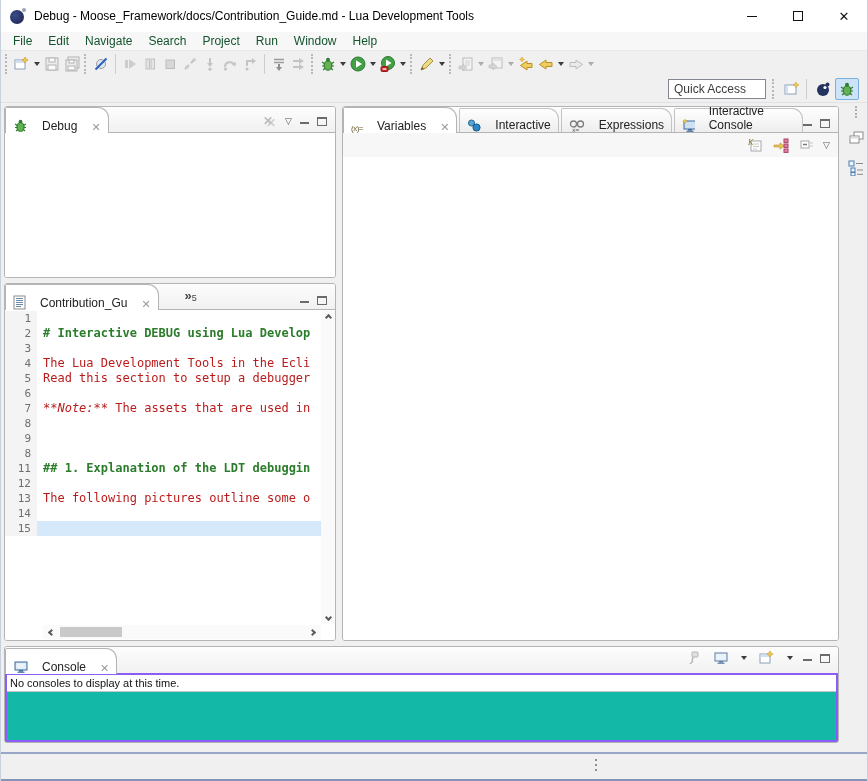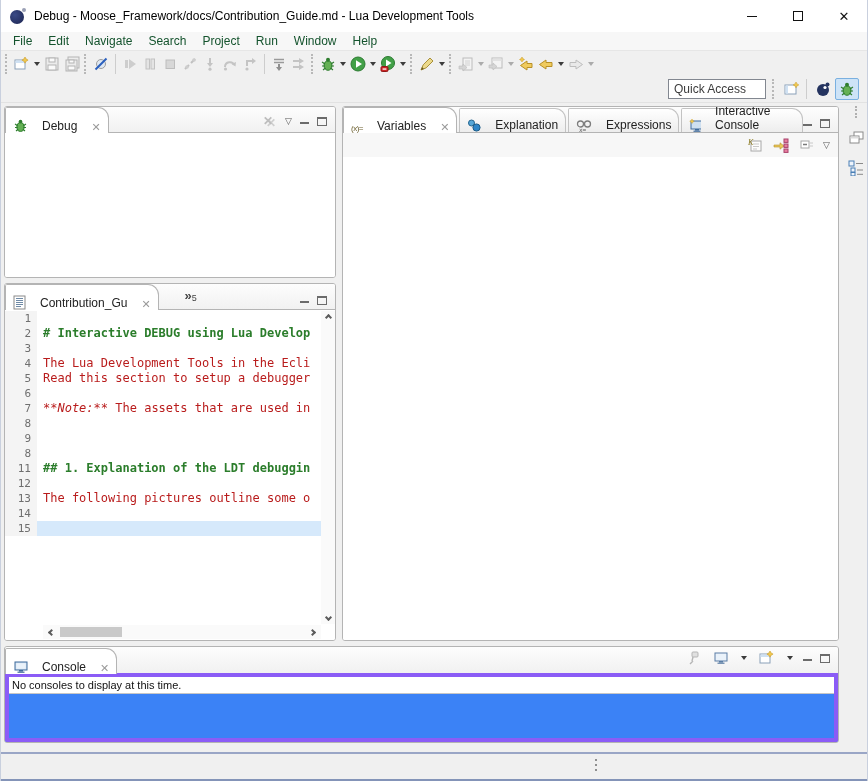--- a/index.html
+++ b/index.html
@@ -65,21 +65,21 @@
   .ln-note-prefix { font-style:italic; }
   .eline.current .ltext, .eline.current .lgap { background:#d6e9fb; }
   .vscroll { position:absolute; right:0; top:1px; bottom:17px; width:14px; background:#fafafa; display:flex; flex-direction:column; justify-content:space-between; align-items:center; padding:4px 0; }
   .hscroll { position:absolute; left:38px; right:14px; bottom:2px; height:14px; background:#fafafa; display:flex; align-items:center; }
   .chev { width:5px; height:5px; border-left:2px solid #5c5c5c; border-bottom:2px solid #5c5c5c; }
   .chev.up { transform:rotate(135deg); } .chev.down { transform:rotate(-45deg); }
   .chev.left { transform:rotate(45deg); margin:0 6px; } .chev.right { transform:rotate(225deg); margin-left:auto; margin-right:6px; }
   .hthumb { width:62px; height:10px; background:#c9c9c9; }
 
   
-  .console-content { position:absolute; left:0; right:0; top:26px; bottom:0; border:4px solid #8b5cf6; background:#3b82f6; }
+  .console-content { position:absolute; left:0; right:0; top:26px; bottom:0; border:2px solid #8b5cf6; background:#14b8a6; }
   .console-msg { height:17px; background:#fff; border-bottom:1px solid #c6c6c6; font-size:11px; color:#111; padding:2px 0 0 3px; }
 
   
   .rstrip { position:absolute; display:flex; flex-direction:column; align-items:center; gap:10px; }
   .rstrip .hdots { width:2px; height:12px; border-left:2px dotted #b0b0b0; }
   .strip-btn { width:20px; height:20px; display:flex; align-items:center; justify-content:center; }
 
   
   .status-sep { position:absolute; left:0; top:752px; width:100%; height:2px; background:#9aa6c6; }
   .statusbar { position:absolute; left:0; top:754px; width:100%; height:25px; background:#f0f0f0; }
@@ -446,21 +446,21 @@
         <div class="tab selected">
           <span style="font-size:8px; color:#6b5e2e; letter-spacing:-0.5px;">(x)=</span>
           <span>Variables</span>
           <span class="tab-close">✕</span>
         </div>
         <div class="tab unselected">
           <svg width="14" height="14">
               <circle cx="4.5" cy="5" r="3" fill="#56a7d8" stroke="#23648f"></circle>
               <circle cx="9.5" cy="9.5" r="3.6" fill="#2e86c8" stroke="#1b5a86"></circle>
             </svg>
-          <span>Explanation</span>
+          <span>Interactive</span>
         </div>
         <div class="tab unselected">
           <svg width="16" height="14">
               <circle cx="4.5" cy="6" r="3" fill="none" stroke="#7d7d7d" stroke-width="1.3"></circle>
               <circle cx="11.5" cy="6" r="3" fill="none" stroke="#7d7d7d" stroke-width="1.3"></circle>
               <path d="M7.5 5.5h1" stroke="#7d7d7d"></path>
               <text x="3" y="13.5" font-size="6" fill="#555" font-family="DejaVu Sans Mono, monospace">x=</text>
             </svg>
           <span>Expressions</span>
         </div>

